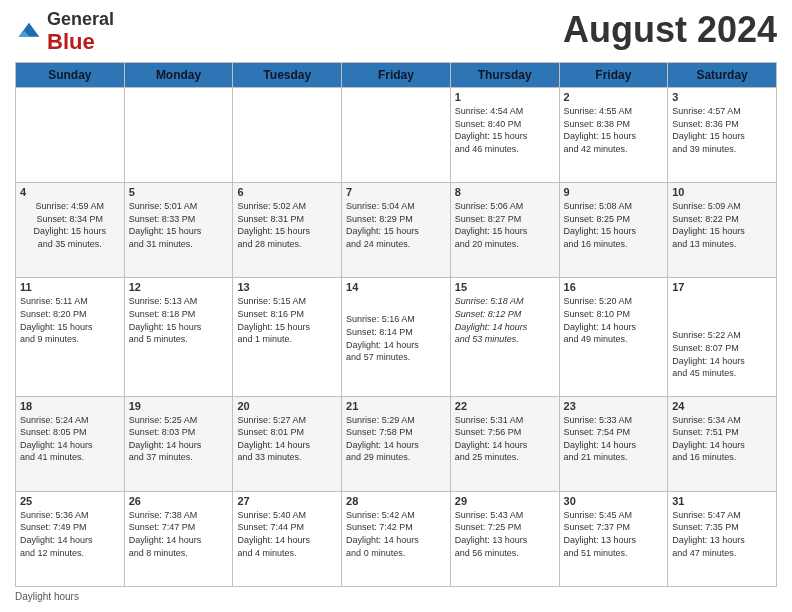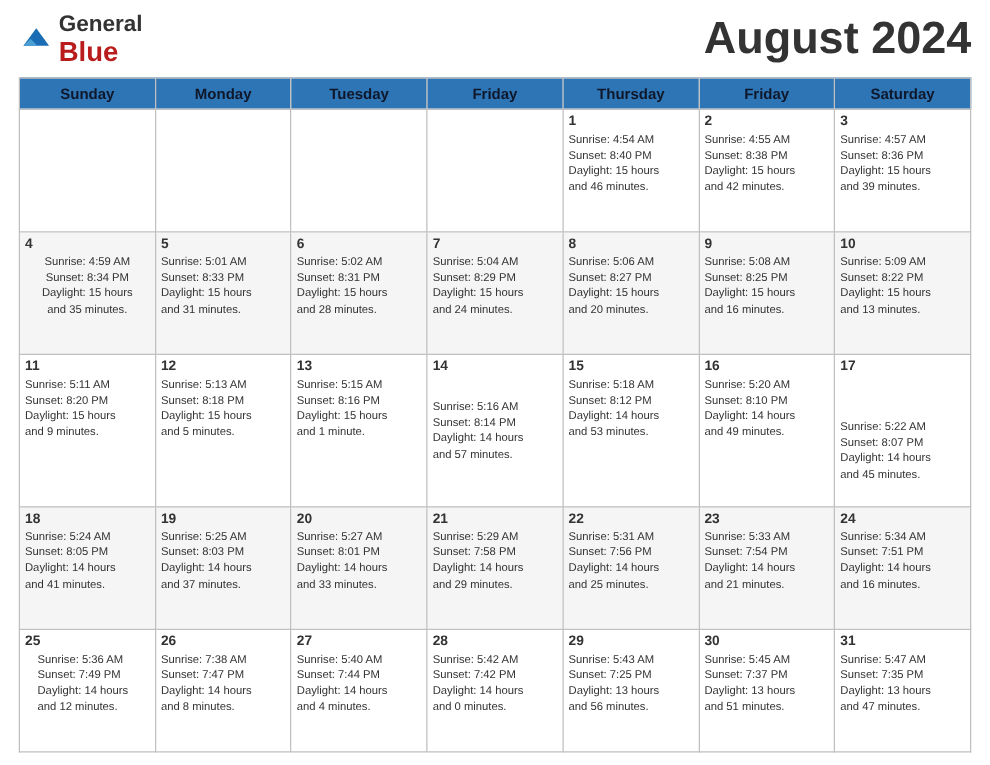--- a/index.html
+++ b/index.html
@@ -245,21 +245,21 @@
           </td>
           <td>
             <span class="day-num">14</span>
             <div class="day-info" style="white-space: pre-line; margin-top: 20px;">Sunrise: 5:16 AM
 Sunset: 8:14 PM
 Daylight: 14 hours
 and 57 minutes.</div>
           </td>
           <td>
             <span class="day-num">15</span>
-            <div class="day-info" style="white-space: pre-line;">Sunrise: 5:18 AM
+            <div class="day-info" style="white-space: pre-line; font-style: italic;">Sunrise: 5:18 AM
 Sunset: 8:12 PM
 Daylight: 14 hours
 and 53 minutes.</div>
           </td>
           <td>
             <span class="day-num">16</span>
             <div class="day-info" style="white-space: pre-line;">Sunrise: 5:20 AM
 Sunset: 8:10 PM
 Daylight: 14 hours
 and 49 minutes.</div>
@@ -319,21 +319,21 @@
             <span class="day-num">24</span>
             <div class="day-info" style="white-space: pre-line;">Sunrise: 5:34 AM
 Sunset: 7:51 PM
 Daylight: 14 hours
 and 16 minutes.</div>
           </td>
         </tr>
         <tr>
           <td>
             <span class="day-num">25</span>
-            <div class="day-info" style="white-space: pre-line; margin-left: 10px;">Sunrise: 5:36 AM
+            <div class="day-info" style="white-space: pre-line;">Sunrise: 5:36 AM
 Sunset: 7:49 PM
 Daylight: 14 hours
 and 12 minutes.</div>
           </td>
           <td>
             <span class="day-num">26</span>
             <div class="day-info" style="white-space: pre-line;">Sunrise: 7:38 AM
 Sunset: 7:47 PM
 Daylight: 14 hours
 and 8 minutes.</div>
@@ -370,13 +370,16 @@
             <span class="day-num">31</span>
             <div class="day-info" style="white-space: pre-line;">Sunrise: 5:47 AM
 Sunset: 7:35 PM
 Daylight: 13 hours
 and 47 minutes.</div>
           </td>
         </tr>
       </tbody>
   </table>
 
+  <div class="footer-note">
+    <span>Daylight hours</span>
+  </div>
 </div>
 
 </body></html>

